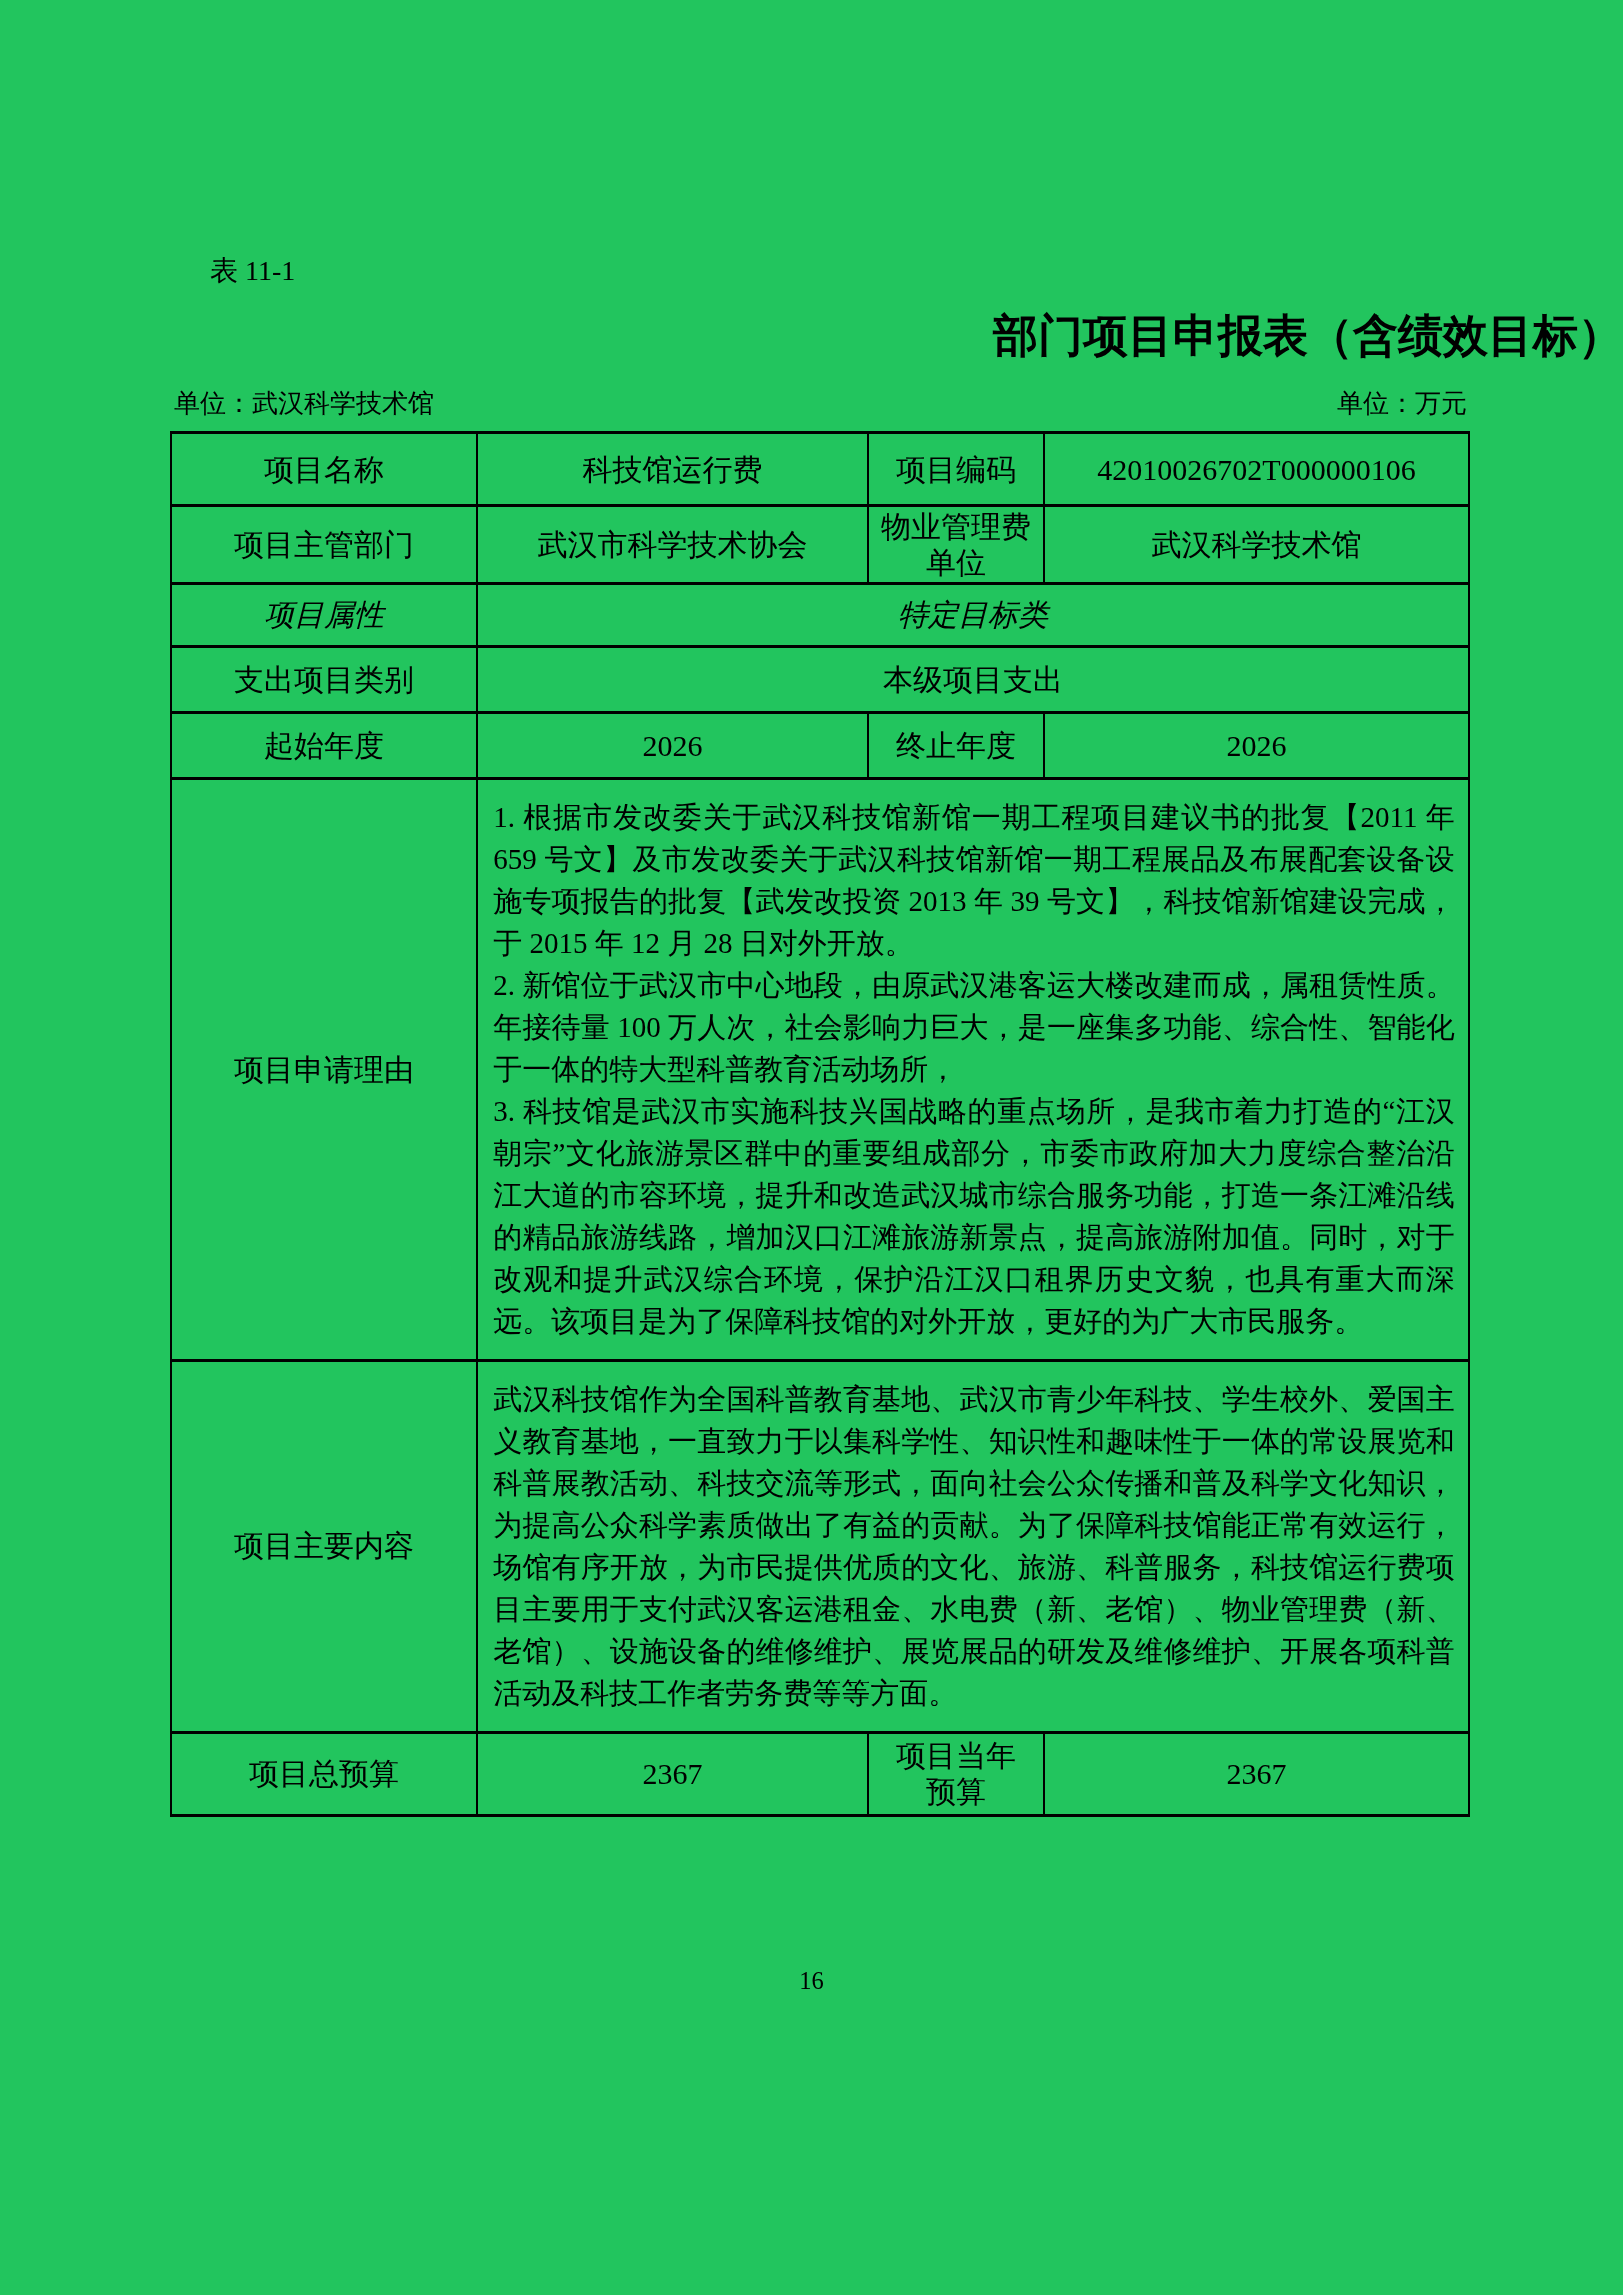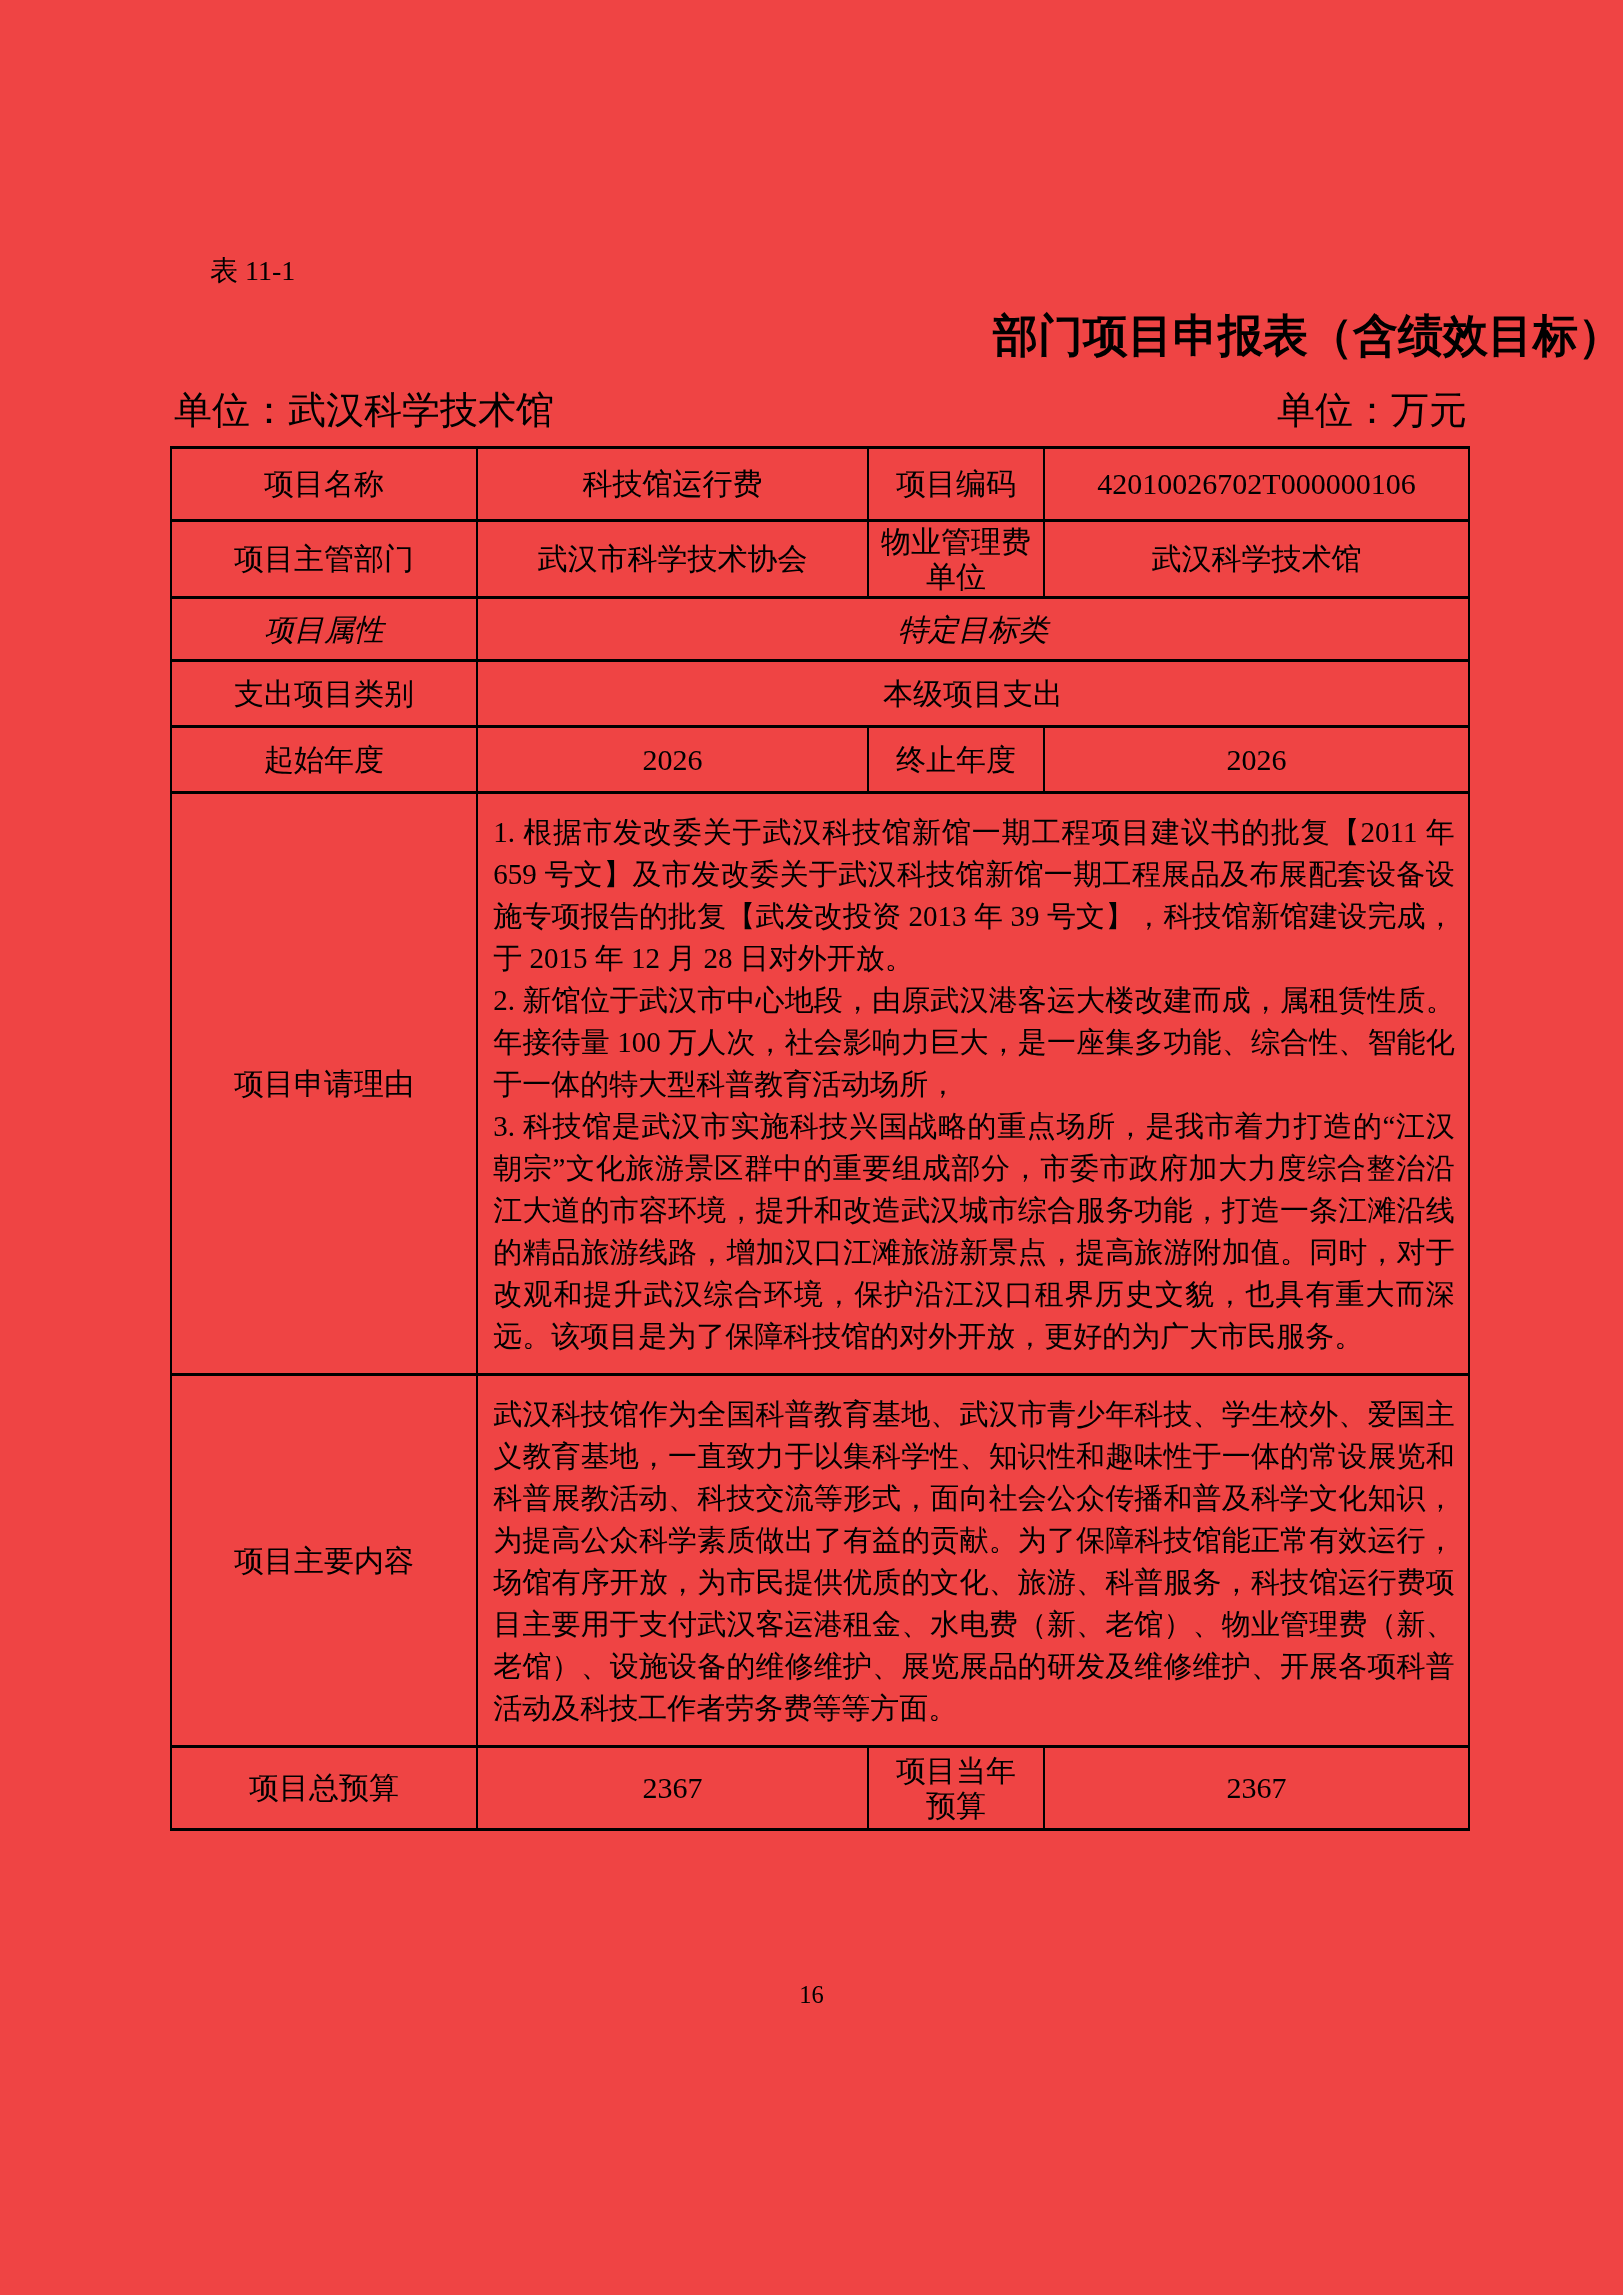--- a/index.html
+++ b/index.html
@@ -6,41 +6,41 @@
     margin: 0;
     padding: 0;
     background: #ffffff;
   }
   .page {
     position: relative;
     width: 1623px;
     height: 2295px;
     box-sizing: border-box;
     padding-top: 254px;
-    background: #ef4444;
+    background: #22c55e;
     color: #000000;
     font-family: "Liberation Serif", "DejaVu Serif", serif;
   }
   .form-code {
     margin-left: 210px;
     font-size: 28px;
     line-height: 1.2;
   }
   .title {
     margin: 20.4px 0 0 0;
     text-align: right;
     font-size: 45px;
     font-weight: 700;
     line-height: 1.25;
   }
   .unit-row {
     display: flex;
     justify-content: space-between;
     margin: 23.5px 156px 0 174px;
-    font-size: 38px;
+    font-size: 26px;
     line-height: 1.2;
   }
   table.form-table {
     border-collapse: collapse;
     table-layout: fixed;
     margin: 12.3px 0 0 170px;
     width: 1298px;
     font-size: 30px;
     border: 2px solid #000;
     border-top-width: 3.6px;

